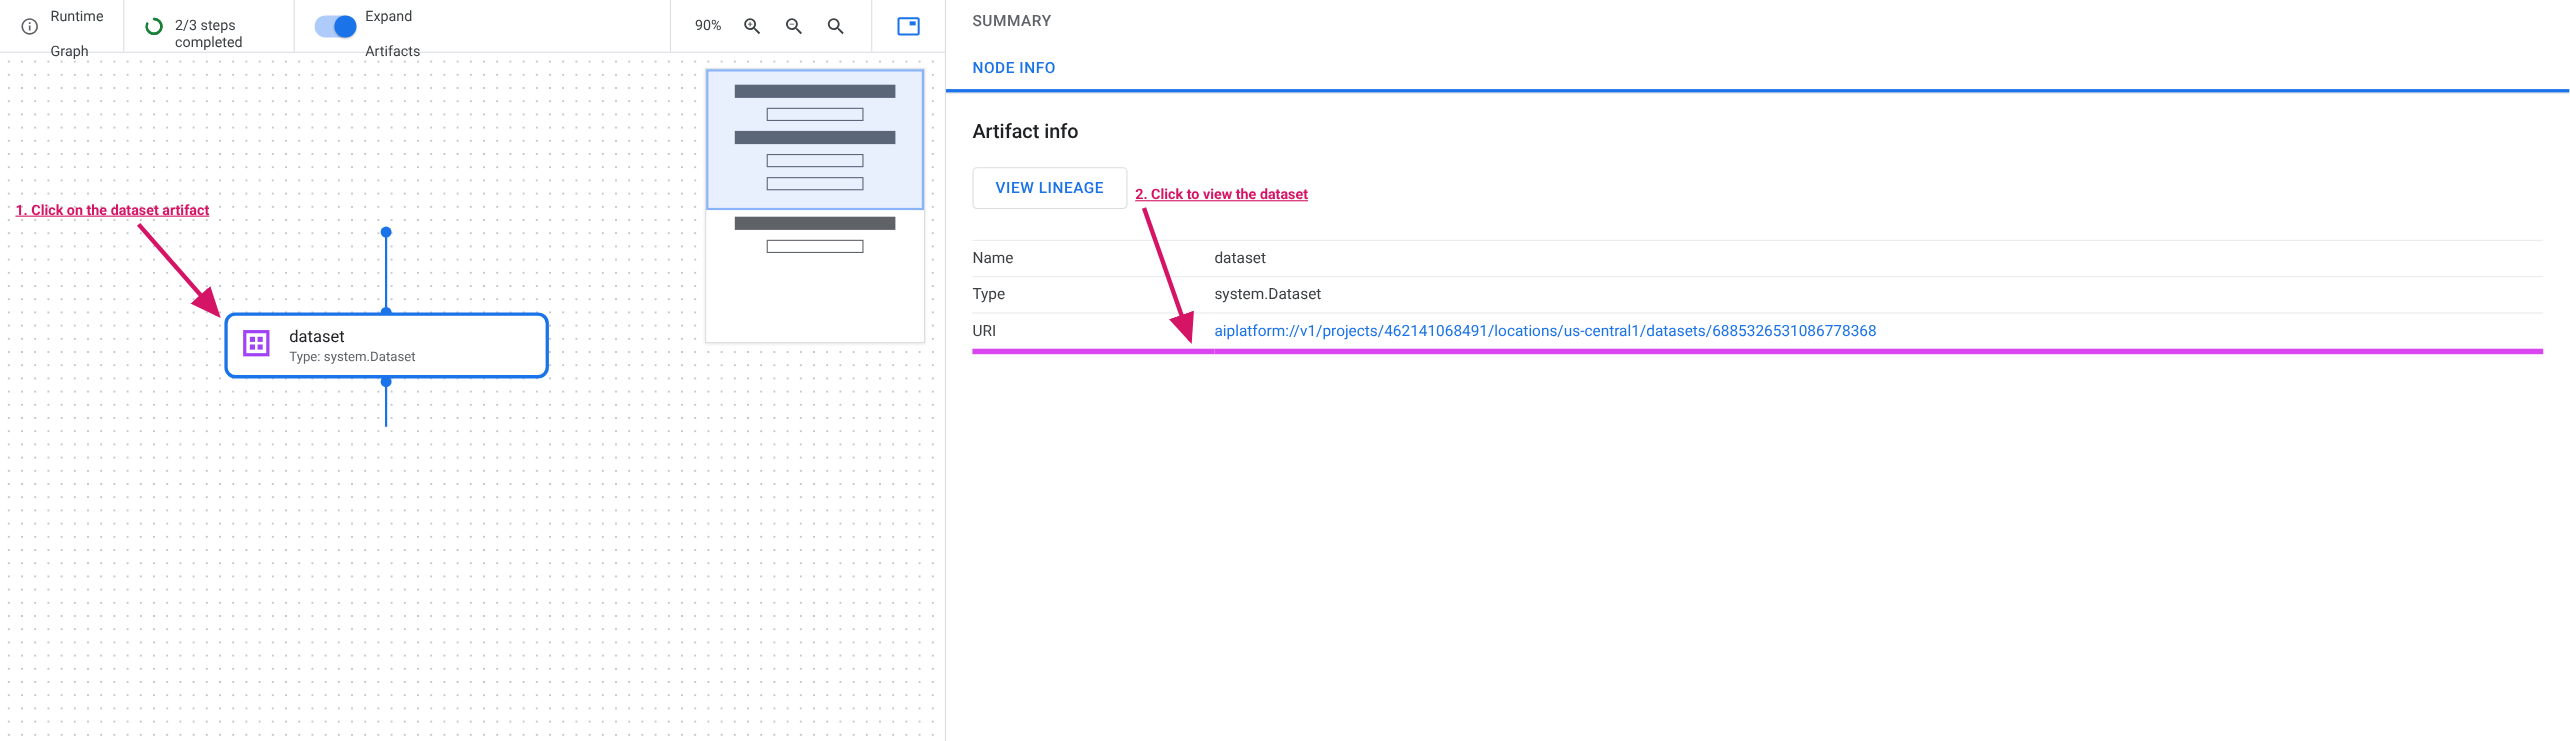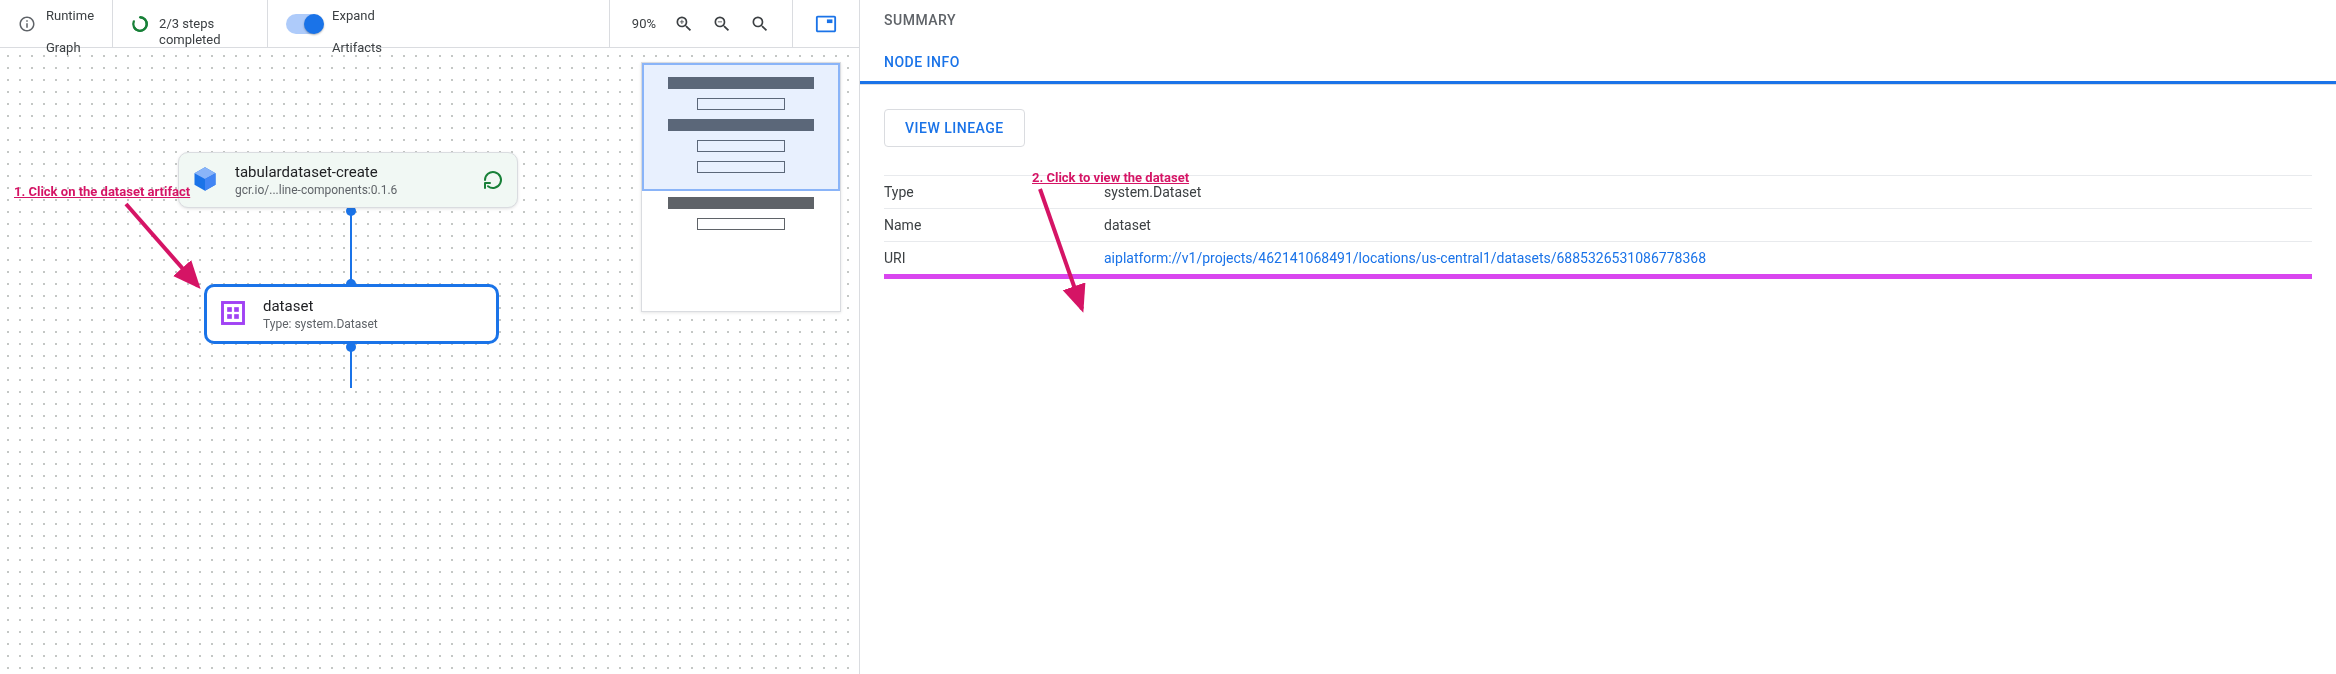--- a/index.html
+++ b/index.html
@@ -243,39 +243,20 @@
       <div class="bar solid"></div>
       <div class="bar hollow short"></div>
     </div>
 
     <div class="edge top"></div>
     <div class="edge bot"></div>
     <div class="port a"></div>
     <div class="port b"></div>
     <div class="port c"></div>
 
-    <div class="node parent">
-      <div class="icon-box">
-        <svg viewBox="0 0 24 24" width="28" height="28">
-            <path fill="#1a73e8" d="M12 2 3 7v10l9 5 9-5V7z"></path>
-            <path fill="#8ab4f8" d="M12 2 3 7l9 5 9-5z"></path>
-            <path fill="#4285f4" d="M12 12v10l9-5V7z"></path>
-          </svg>
-      </div>
-      <div class="text">
-        <div class="name">tabulardataset-create</div>
-        <div class="sub">gcr.io/...line-components:0.1.6</div>
-      </div>
-      <div class="refresh-btn">
-        <svg viewBox="0 0 24 24" width="24" height="24">
-            <path d="M4 12a8 8 0 1 1 3 6.2" stroke-linecap="round"></path>
-            <path d="M4 20v-5h5" stroke-linecap="round" stroke-linejoin="round"></path>
-          </svg>
-      </div>
-    </div>
 
     <div class="node child">
       <div class="icon-box">
         <svg viewBox="0 0 24 24" width="28" height="28">
             <rect x="3" y="3" width="18" height="18" fill="none" stroke="#a142f4" stroke-width="2.5"></rect>
             <rect x="7" y="7" width="4" height="4" fill="#a142f4"></rect>
             <rect x="13" y="7" width="4" height="4" fill="#a142f4"></rect>
             <rect x="7" y="13" width="4" height="4" fill="#a142f4"></rect>
             <rect x="13" y="13" width="4" height="4" fill="#a142f4"></rect>
           </svg>
@@ -297,42 +278,43 @@
     </svg>
   </div>
 </div>
 
 <div class="right">
   <div class="tabs">
     <div class="tab">SUMMARY</div>
     <div class="tab active">NODE INFO</div>
   </div>
   <div class="content">
+    <div class="sec-title">Artifact info</div>
     <div class="pill-btn">VIEW LINEAGE</div>
 
     
     <div class="annotation" style="position:absolute;left:172px;top:85px;">2. Click to view the dataset</div>
     <svg class="arrow" style="position:absolute;left:160px;top:98px;" width="80" height="140">
       <defs>
           <marker id="ah2" markerWidth="8" markerHeight="8" refX="6" refY="3" orient="auto">
             <path d="M0,0 L7,3 L0,6 Z" fill="#d51465"></path>
           </marker>
         </defs>
       <line x1="20" y1="6" x2="62" y2="126" stroke="#d51465" stroke-width="4" marker-end="url(#ah2)"></line>
     </svg>
 
     <table class="info-table">
       <tbody>
           <tr>
+        <td class="key">Name</td>
+        <td class="val">dataset</td>
+      </tr>
+      <tr>
         <td class="key">Type</td>
         <td class="val">system.Dataset</td>
-      </tr>
-      <tr>
-        <td class="key">Name</td>
-        <td class="val">dataset</td>
       </tr>
       <tr>
         <td class="key">URI</td>
         <td class="val"><a href="#">aiplatform://v1/projects/462141068491/locations/us-central1/datasets/6885326531086778368</a></td>
       </tr>
     </tbody>
       </table>
   </div>
 </div>
 

